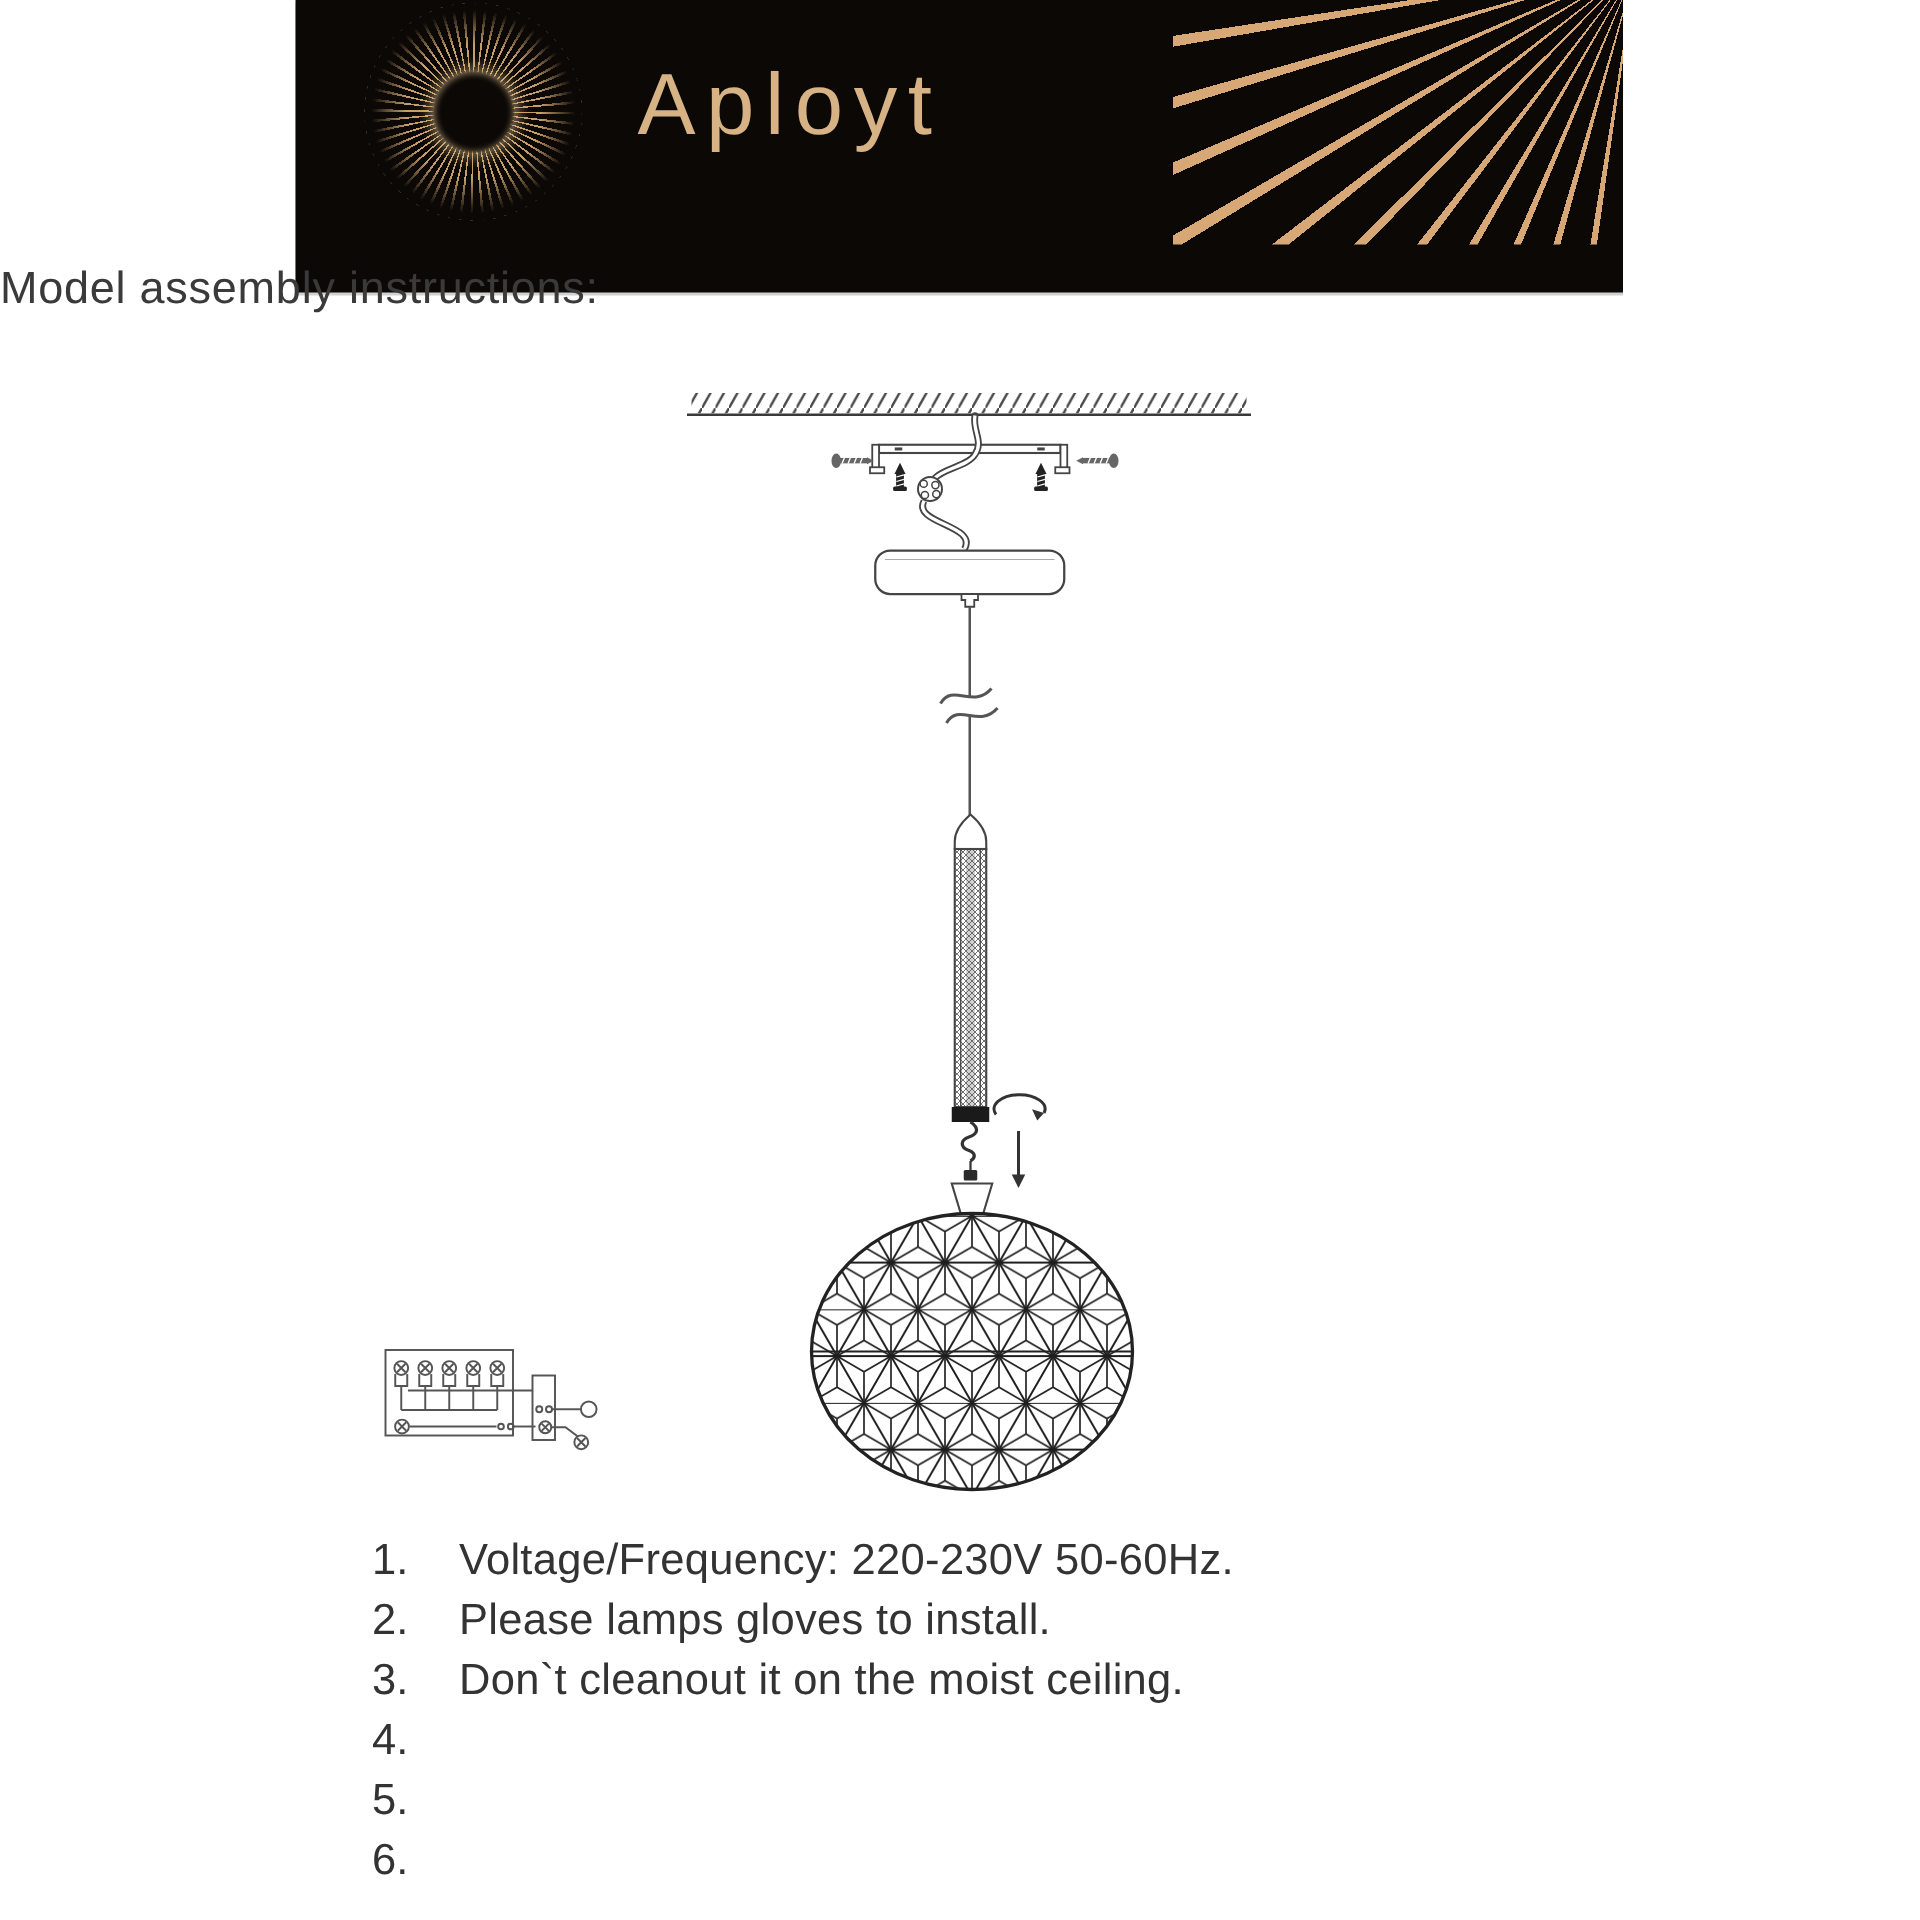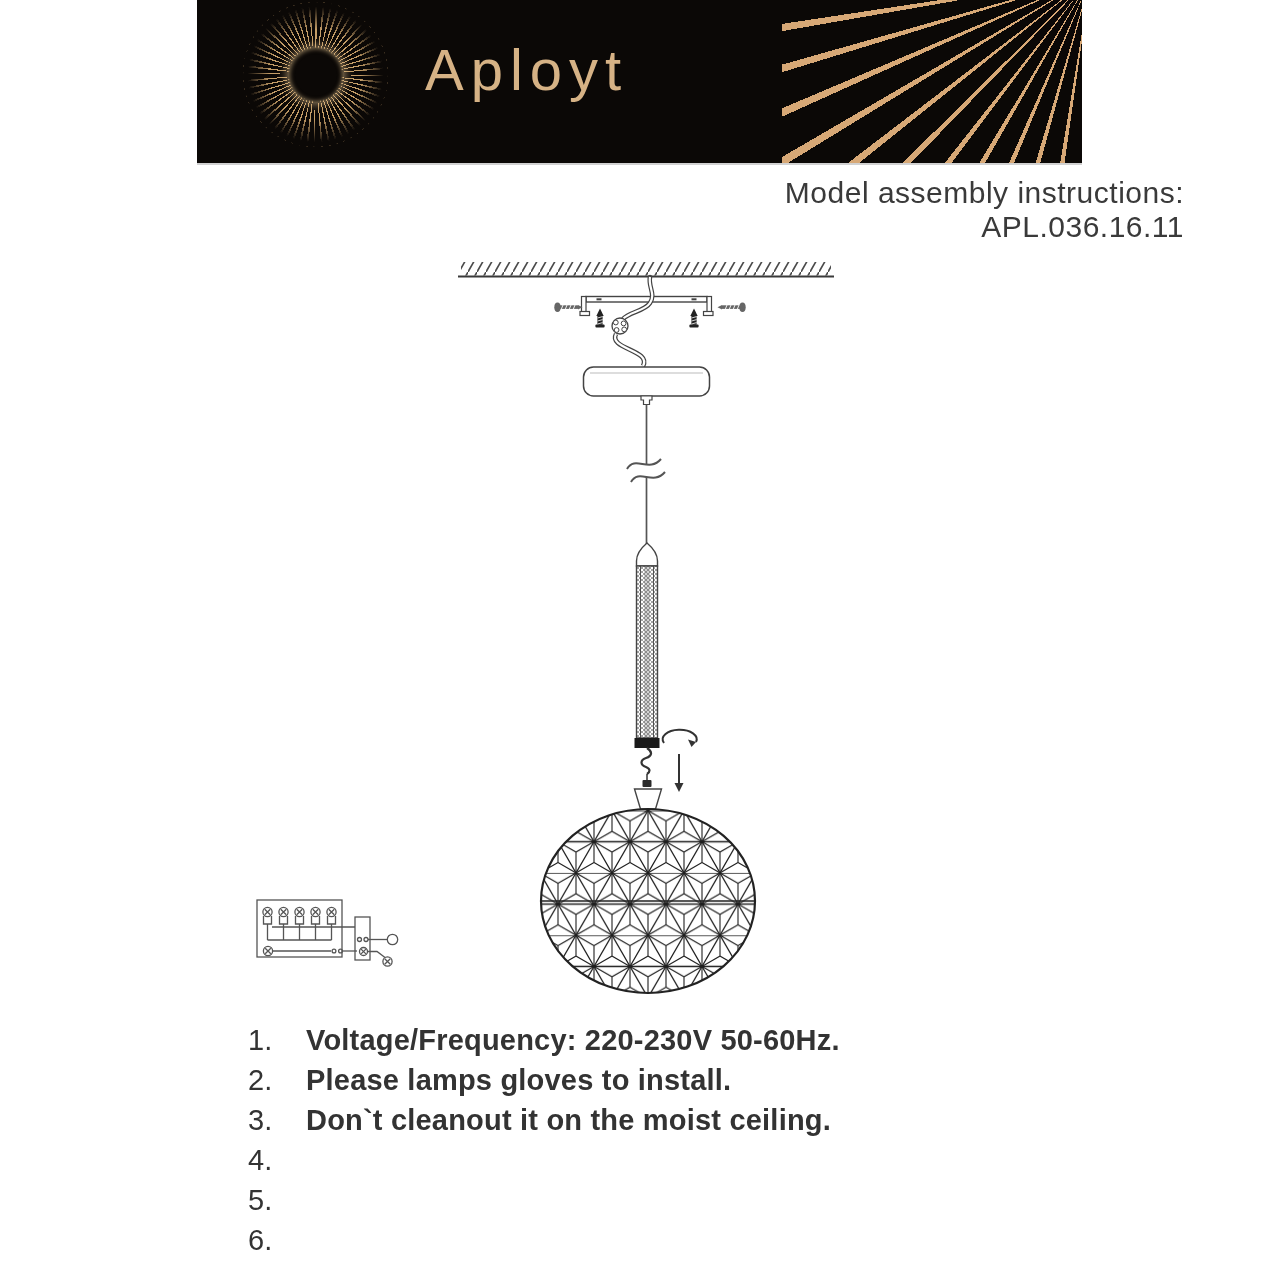--- a/index.html
+++ b/index.html
@@ -5,21 +5,21 @@
   html,body{margin:0;padding:0;}
   body{
     width:1280px;height:1280px;position:relative;background:#ffffff;
     font-family:"Liberation Sans",sans-serif;color:#333;
     overflow:hidden;
   }
   .page{position:absolute;inset:0;}
 
   
   .banner{
-    position:absolute;left:197px;top:0;width:885px;height:163px;
+    position:absolute;left:197px;top:0;width:885px;height:195px;
     background:#0b0806;overflow:hidden;box-shadow:0 2px 0 rgba(0,0,0,.18);
   }
   .burst{
     position:absolute;left:46px;top:2px;width:145px;height:145px;border-radius:50%;
     background:repeating-conic-gradient(#c59e68 0deg 1.6deg, rgba(0,0,0,0) 1.6deg 6deg);
   }
   .burst::before{
     content:"";position:absolute;inset:0;border-radius:50%;
     background:radial-gradient(circle at 50% 50%, #0b0806 0 26px, rgba(11,8,6,0) 28px 45px, #0b0806 68px);
   }
@@ -35,46 +35,45 @@
   }
   .fan{
     position:absolute;top:0;right:0;width:300px;height:163px;
     background:repeating-conic-gradient(from 150deg at 103% -14%,
       rgba(0,0,0,0) 0deg 2.1deg,
       #d7a876 2.1deg 3.4deg,
       rgba(0,0,0,0) 3.4deg 7.2deg);
   }
 
   
-  .title-block{position:absolute;left:0;top:176px;width:1172px;text-align:right;margin-left:12px;}
+  .title-block{position:absolute;left:0;top:176px;width:1172px;text-align:left;}
   .title-line{font-size:30px;line-height:34px;color:#3a3a3a;letter-spacing:.5px;}
 
   
   .diagram{position:absolute;left:240px;top:250px;width:640px;height:760px;}
 
   
   .instructions{position:absolute;left:248px;top:1020px;width:830px;}
   .instr-row{display:flex;height:40px;align-items:center;}
   .instr-num{width:58px;flex:0 0 58px;font-size:29px;color:#333;}
-  .instr-text{font-size:29px;color:#333;white-space:nowrap;letter-spacing:.2px;font-weight:bold;}
+  .instr-text{font-size:29px;color:#333;white-space:nowrap;letter-spacing:.2px;}
 </style>
 </head>
 <body>
 
 <div class="page">
 
   <header class="banner">
     <div class="burst"></div>
     <div class="brand-name">Aployt</div>
     <div class="fan"></div>
   </header>
 
   <div class="title-block">
     <div class="title-line">Model assembly instructions:</div>
-    <div class="title-line">APL.036.16.11</div>
   </div>
 
   <svg class="diagram" viewBox="240 250 640 760" xmlns="http://www.w3.org/2000/svg">
     <defs>
       <pattern id="hatch" width="9" height="16" patternUnits="userSpaceOnUse">
         <path d="M0,16 L9,0" stroke="#4a4a4a" stroke-width="1.6" fill="none"></path>
       </pattern>
       <pattern id="mesh" width="4" height="4" patternUnits="userSpaceOnUse">
         <path d="M0,2 L2,0 L4,2 L2,4 Z" stroke="#555" stroke-width="0.55" fill="none"></path>
       </pattern>

